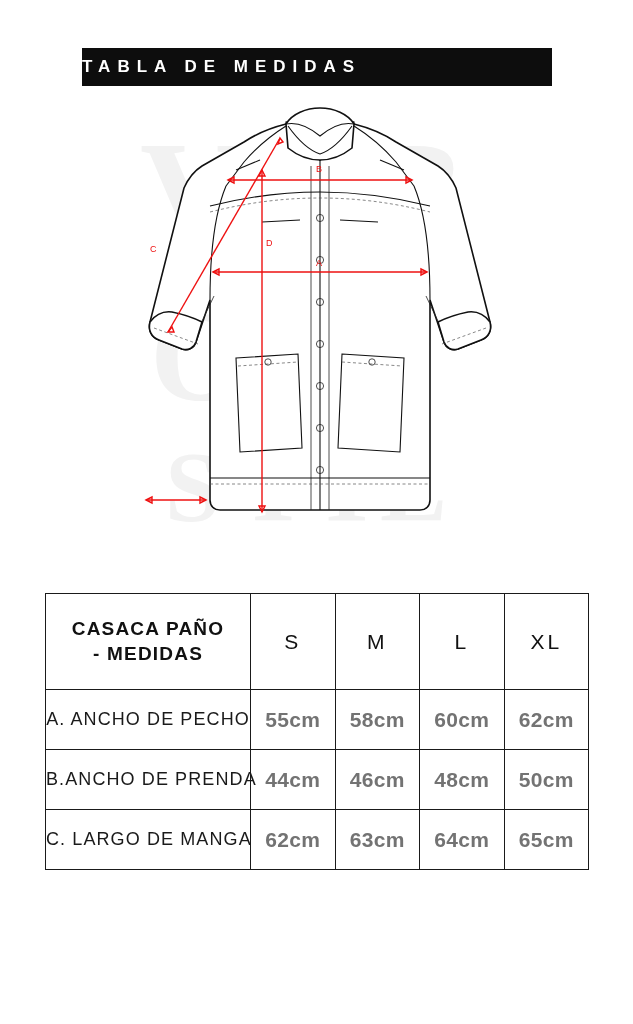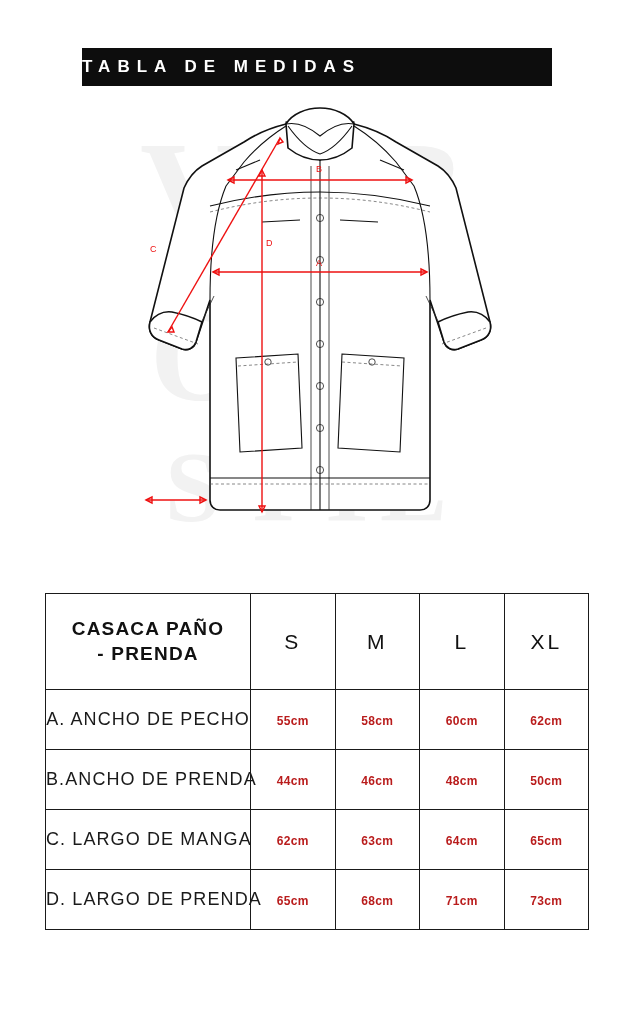--- a/index.html
+++ b/index.html
@@ -84,23 +84,23 @@
     color: #111;
   }
   .row-label {
     font-size: 18px;
     letter-spacing: 1.1px;
     color: #1a1a1a;
     text-align: center;
     white-space: nowrap;
   }
   .cell-val {
-    font-size: 12px;
-    font-weight: bold;
-    color: #b91c1c;
+    font-size: 21px;
+    font-weight: bold;
+    color: #737373;
     letter-spacing: 0.3px;
   }
 
   
   .wm {
     fill: #f2f2f2;
     font-family: "Liberation Serif", serif;
     font-size: 150px;
     font-weight: bold;
   }
@@ -241,21 +241,21 @@
     </g>
   </svg>
 </div>
 
 <table class="size-table">
   <thead>
     <tr>
       <th class="col-label">
         <div class="product-name">
           <div>CASACA PAÑO</div>
-          <div>- PRENDA</div>
+          <div>- MEDIDAS</div>
         </div>
       </th>
       <th class="col-size">
         <span class="size-head">S</span>
       </th>
       <th class="col-size">
         <span class="size-head">M</span>
       </th>
       <th class="col-size">
         <span class="size-head">L</span>
@@ -286,23 +286,14 @@
     </tr>
     <tr>
       <td>
         <span class="row-label">C.  LARGO DE MANGA</span>
       </td>
       <td><span class="cell-val">62cm</span></td>
       <td><span class="cell-val">63cm</span></td>
       <td><span class="cell-val">64cm</span></td>
       <td><span class="cell-val">65cm</span></td>
     </tr>
-    <tr>
-      <td>
-        <span class="row-label">D. LARGO DE PRENDA</span>
-      </td>
-      <td><span class="cell-val">65cm</span></td>
-      <td><span class="cell-val">68cm</span></td>
-      <td><span class="cell-val">71cm</span></td>
-      <td><span class="cell-val">73cm</span></td>
-    </tr>
   </tbody>
 </table>
 
 </body></html>

